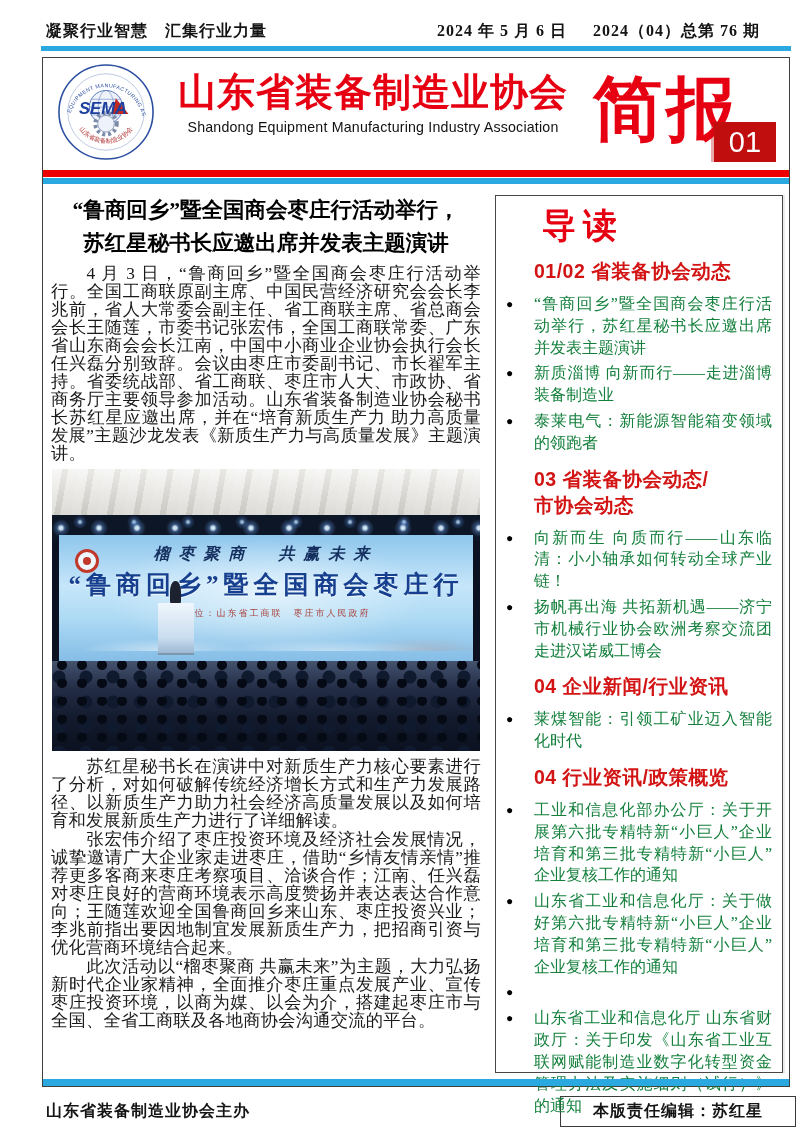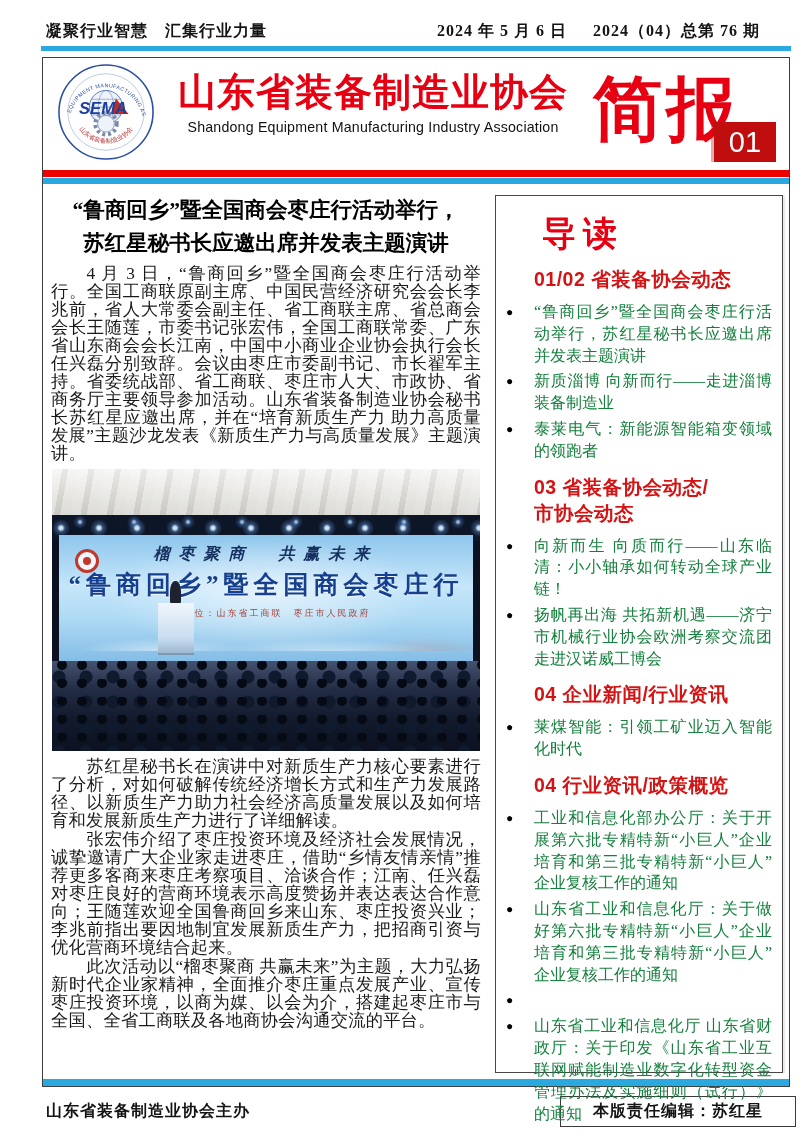--- a/index.html
+++ b/index.html
@@ -148,21 +148,21 @@
 
   
   .sidebar {
     width: 290px; margin-left: 12px; margin-top: 7px; height: 878px;
     border: 1px solid #474747; padding: 4px 10px 8px 8px;
     box-shadow: 2px 0 0 rgba(0,0,0,0.08);
   }
   .sb-title {
     font-family: "Liberation Sans", "DejaVu Sans", sans-serif;
     font-size: 34px; line-height: 42px; font-weight: 900; letter-spacing: 7px;
-    color: var(--accent_red, #e60012); margin: 12px 0 6px 38px;
+    color: var(--accent_red, #e60012); margin: 4px 0 6px 38px;
   }
   .sb-heading {
     font-family: "Liberation Sans", sans-serif; white-space: pre-line;
     font-size: 19.5px; line-height: 26px; font-weight: bold;
     color: var(--heading_red, #d31414); margin: 12px 0 9px 30px; letter-spacing: 0.5px;
   }
   .sb-item { display: flex; margin-bottom: 4px; }
   .sb-bullet { width: 30px; flex: 0 0 30px; font-size: 12px; line-height: 22px; color: #000; padding-left: 2px; }
   .sb-text { flex: 1; font-size: 16px; line-height: 21.8px; text-align: justify; color: #15803d; }
 

